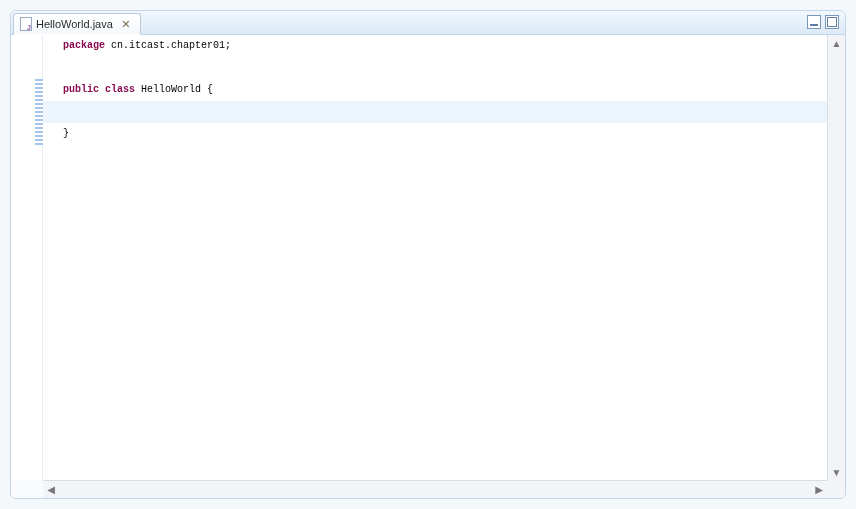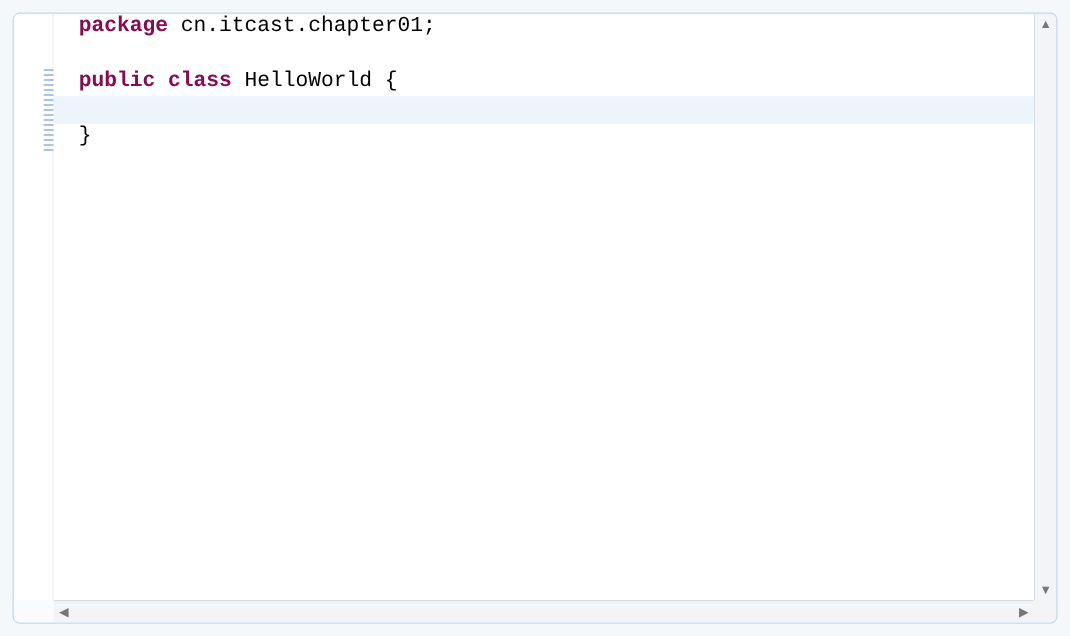--- a/index.html
+++ b/index.html
@@ -118,21 +118,21 @@
       position: absolute;
       left: 24px;
       width: 8px;
       height: 22px;
       background: repeating-linear-gradient(0deg, #a7c4ea 0, #a7c4ea 2px, #ffffff 2px, #ffffff 4px);
     }
     .code-area {
       flex: 1;
       background: #ffffff;
       font-family: Consolas, "Courier New", monospace;
-      font-size: 17px;
+      font-size: 10px;
       line-height: 22px;
       position: relative;
       overflow: hidden;
       white-space: pre;
       color: #000;
     }
     .code-line {
       height: 22px;
       padding-left: 20px;
     }
@@ -173,20 +173,31 @@
       display: flex;
     }
     .bottomrow .gutter-b { width: 32px; height: 18px; background: #f9fbfd; }
     .bottomrow .hscroll { flex: 1; }
     .bottomrow .corner { width: 18px; height: 18px; background: #f2f4f7; }
   </style>
 </head>
 <body>
 
 <div class="panel">
+  <div class="topbar">
+    <div class="tab">
+      <span class="file-icon"></span>
+      <span>HelloWorld.java</span>
+      <span class="tab-close">✕</span>
+    </div>
+    <div class="topbar-controls">
+      <div class="ctl ctl-min"></div>
+      <div class="ctl ctl-max"></div>
+    </div>
+  </div>
 
   <div class="editor-wrap">
     <div class="gutter">
       <div class="gutter-mark" style="top:44px;height:66px;"></div>
     </div>
     <div class="code-area" id="code-area"><div class="code-line"><span class="kw">package</span><span class="plain"> cn.itcast.chapter01;</span></div><div class="code-line"></div><div class="code-line"><span class="kw">public</span><span class="plain"> </span><span class="kw">class</span><span class="plain"> HelloWorld {</span></div><div class="code-line hl"><span class="plain">	</span></div><div class="code-line"><span class="plain">}</span></div></div>
     <div class="vscroll">
       <div class="sbtn">▲</div>
       <div class="sbtn">▼</div>
     </div>

